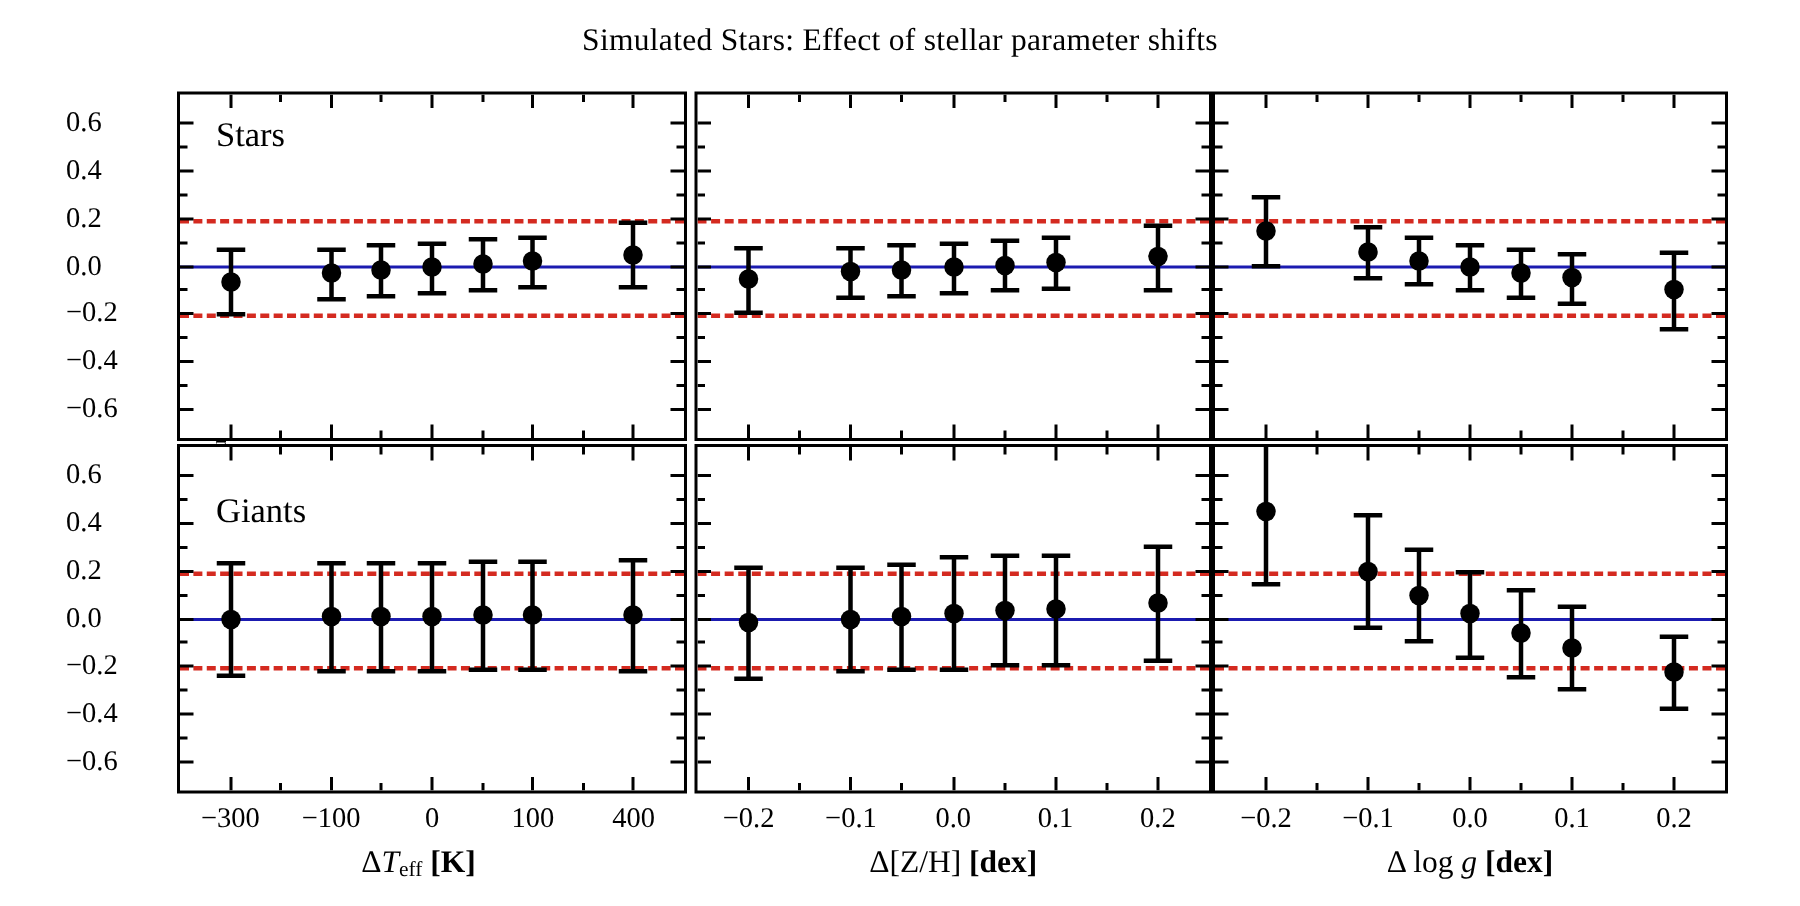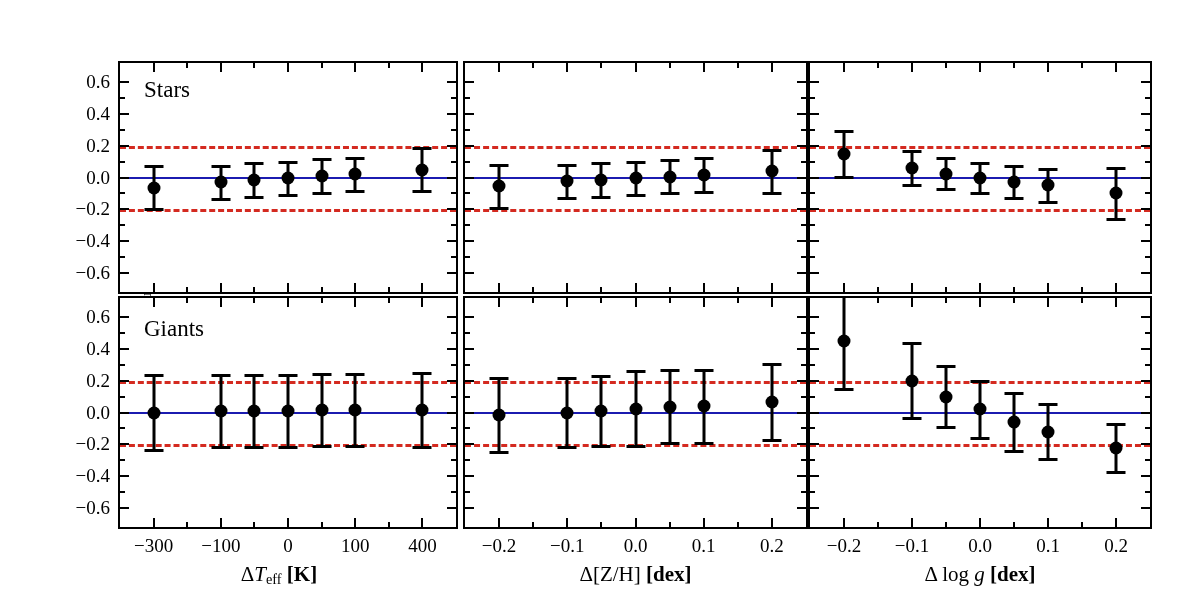--- a/index.html
+++ b/index.html
@@ -30,36 +30,37 @@
   .cap{position:absolute;left:50%;width:19px;height:3px;background:#000;transform:translateX(-50%);}
 
   .tick-y{position:absolute;left:0;width:9px;height:2px;background:#000;}
   .tick-y.r{left:auto;right:0;}
   .tick-y.minor{width:5px;}
   .tick-y.minor.r{left:auto;right:0;}
   .tick-x{position:absolute;bottom:0;width:2px;height:9px;background:#000;}
   .tick-x.t{bottom:auto;top:0;}
   .tick-x.minor{height:5px;}
 
-  .ytlabel{position:absolute;text-align:right;font-size:19px;font-family:"Liberation Serif",serif;
+  .ytlabel{position:absolute;font-size:19px;font-family:"Liberation Serif",serif;
            transform:translateY(-50%);white-space:nowrap;}
   .xtlabel{position:absolute;text-align:center;font-size:19px;font-family:"Liberation Serif",serif;
            transform:translateX(-50%);white-space:nowrap;}
   .xaxis-title{position:absolute;text-align:center;font-size:21px;font-family:"Liberation Serif",serif;
            transform:translateX(-50%);white-space:nowrap;}
   .panel-tag{position:absolute;font-size:23px;font-family:"Liberation Serif",serif;}
   .mathvar{font-style:italic;}
   .sub{font-size:.68em;vertical-align:-0.22em;}
   .bold{font-weight:bold;}
 </style>
 </head>
 <body>
 
 <div id="fig">
 
+  <div class="fig-title">Simulated Stars: Effect of stellar parameter shifts</div>
 
   <div class="ylabel">
     <span>(</span><span class="mathvar">d</span><span class="sub">BPG</span><span>−</span><span class="mathvar">d</span><span class="sub">true</span><span>)/</span><span class="mathvar">d</span><span class="sub">true</span>
   </div>
 
   <div id="panels-root">
       <div class="panel" style="left: 118px; top: 61px; width: 340px; height: 233px;">
         <div class="zeroline" style="top: 113.5px;"></div>
         <div class="threshold" style="top: 82.6944px;"></div>
         <div class="threshold" style="top: 146.306px;"></div>
@@ -423,21 +424,21 @@
           <div class="cap" style="top: -36.7812px;"></div>
           <div class="cap" style="top: 34.7812px;"></div>
           <div class="dot"></div>
         </div>
         <div class="pt" style="left: 302.4px; top: 112.115px; width: 0px; height: 0px;">
           <div class="ebar" style="top: -37.3715px; height: 74.7431px;"></div>
           <div class="cap" style="top: -38.3715px;"></div>
           <div class="cap" style="top: 36.3715px;"></div>
           <div class="dot"></div>
         </div>
-        <div class="panel-tag" style="left: 24px; top: 18px;">Giants</div>
+        <div class="panel-tag" style="left: 24px; top: 30px;">Giants</div>
       </div>
       <div class="ytlabel" style="left: 44px; width: 66px; top: 317.083px;">0.6</div>
       <div class="ytlabel" style="left: 44px; width: 66px; top: 348.889px;">0.4</div>
       <div class="ytlabel" style="left: 44px; width: 66px; top: 380.694px;">0.2</div>
       <div class="ytlabel" style="left: 44px; width: 66px; top: 412.5px;">0.0</div>
       <div class="ytlabel" style="left: 44px; width: 66px; top: 444.306px;">−0.2</div>
       <div class="ytlabel" style="left: 44px; width: 66px; top: 476.111px;">−0.4</div>
       <div class="ytlabel" style="left: 44px; width: 66px; top: 507.917px;">−0.6</div>
       <div class="xtlabel" style="left: 153.6px; top: 535px;">−300</div>
       <div class="xtlabel" style="left: 220.8px; top: 535px;">−100</div>

